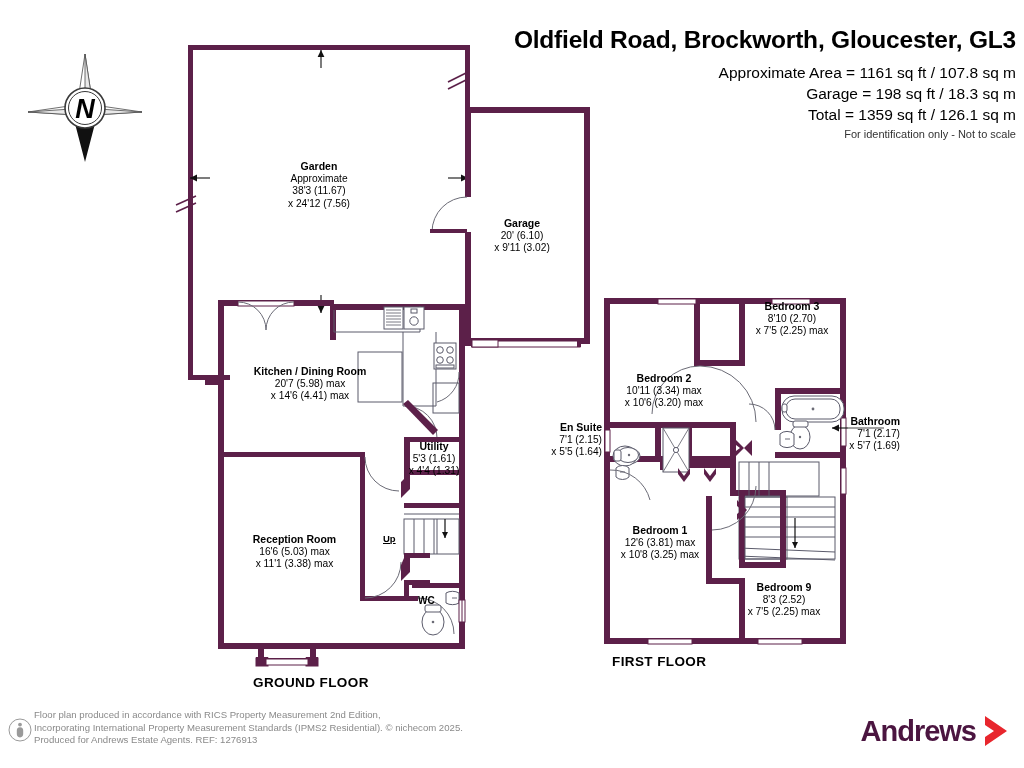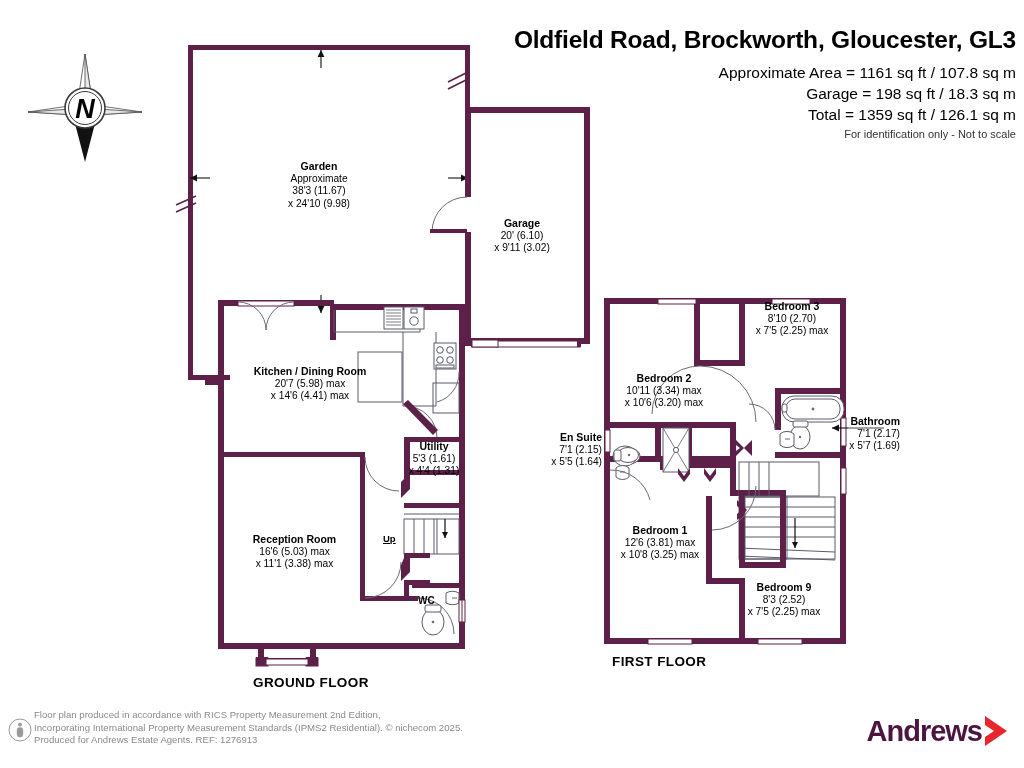--- a/index.html
+++ b/index.html
@@ -27,21 +27,21 @@
   .lbl .dim{display:block;font-size:10.2px;}
   .lbl.left{text-align:right;}
   .floorlabel{position:absolute;font-weight:bold;font-size:13.5px;letter-spacing:.4px;padding-left:12px;}
   .small-lbl{position:absolute;font-size:10px;font-weight:bold;}
 
   
   .footer{position:absolute;left:34px;bottom:22px;font-size:9.6px;color:#8a8a8a;
           line-height:12.2px;}
   .footer-icon{position:absolute;left:8px;bottom:26px;width:24px;height:24px;}
   .brand{position:absolute;right:14px;bottom:20px;height:34px;display:flex;
-         align-items:center;}
+         align-items:center;gap:6px;}
   .brand .word{font-size:29px;font-weight:bold;color:#4b1540;letter-spacing:-1px;}
 </style>
 </head>
 <body>
 
 <div id="root">
 
   <div class="title">Oldfield Road, Brockworth, Gloucester, GL3</div>
   <div class="areas">
     <div>Approximate Area = 1161 sq ft / 107.8 sq m</div>
@@ -371,21 +371,21 @@
       <path class="w" d="M678 468 l6 8 l6 -8 l0 6 l-6 8 l-6 -8 z"></path>
       <path class="w" d="M704 468 l6 8 l6 -8 l0 6 l-6 8 l-6 -8 z"></path>
       <path class="w" d="M737 500 l10 10 l-10 10 l0 -6 l5 -4 l-5 -4 z"></path>
     </g>
   </svg>
 
   <div class="lbl" style="left:267px;top:160px;width:104px;">
     <span class="nm">Garden</span>
     <span class="dim">Approximate</span>
     <span class="dim">38'3 (11.67)</span>
-    <span class="dim">x 24'10 (9.98)</span>
+    <span class="dim">x 24'12 (7.56)</span>
   </div>
 
   <div class="lbl" style="left:472px;top:217px;width:100px;">
     <span class="nm">Garage</span>
     <span class="dim">20' (6.10)</span>
     <span class="dim">x 9'11 (3.02)</span>
   </div>
 
   <div class="lbl" style="left:230px;top:365px;width:160px;">
     <span class="nm">Kitchen / Dining Room</span>
@@ -420,21 +420,21 @@
     <span class="dim">8'10 (2.70)</span>
     <span class="dim">x 7'5 (2.25) max</span>
   </div>
 
   <div class="lbl left" style="left:830px;top:415px;width:70px;">
     <span class="nm">Bathroom</span>
     <span class="dim">7'1 (2.17)</span>
     <span class="dim">x 5'7 (1.69)</span>
   </div>
 
-  <div class="lbl left" style="left:534px;top:421px;width:68px;margin-top:10px;">
+  <div class="lbl left" style="left:534px;top:421px;width:68px;">
     <span class="nm">En Suite</span>
     <span class="dim">7'1 (2.15)</span>
     <span class="dim">x 5'5 (1.64)</span>
   </div>
 
   <div class="lbl" style="left:604px;top:524px;width:112px;">
     <span class="nm">Bedroom 1</span>
     <span class="dim">12'6 (3.81) max</span>
     <span class="dim">x 10'8 (3.25) max</span>
   </div>

